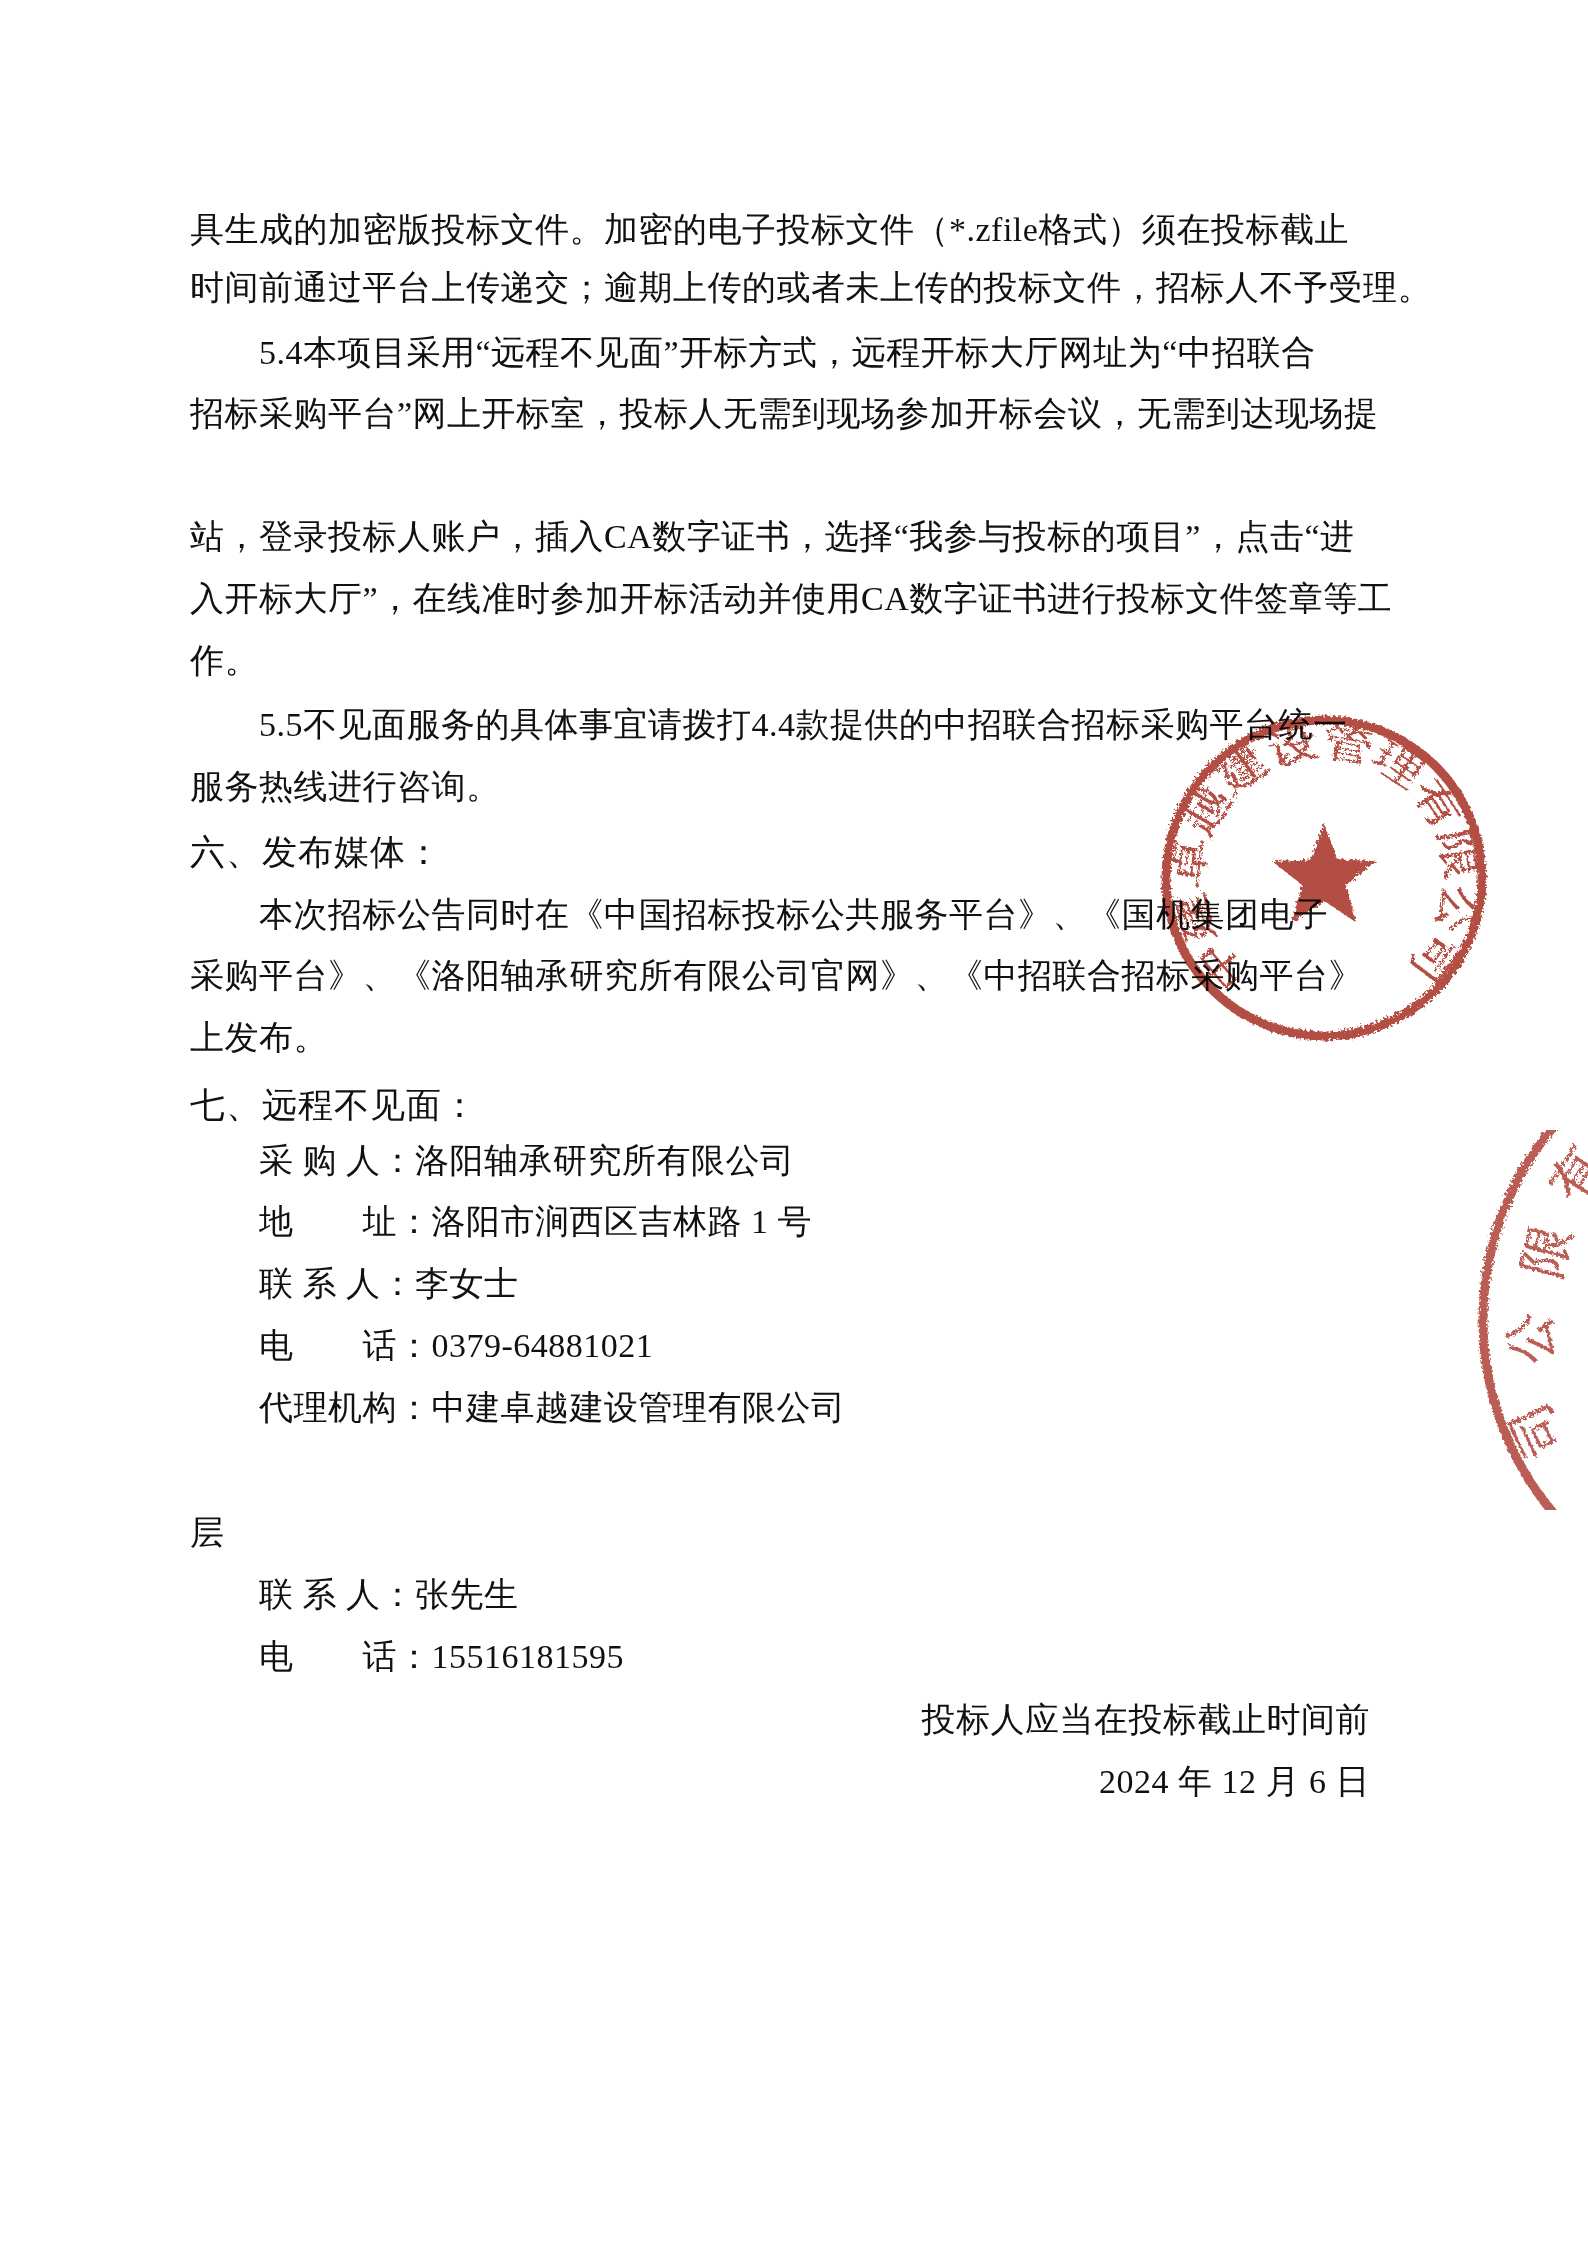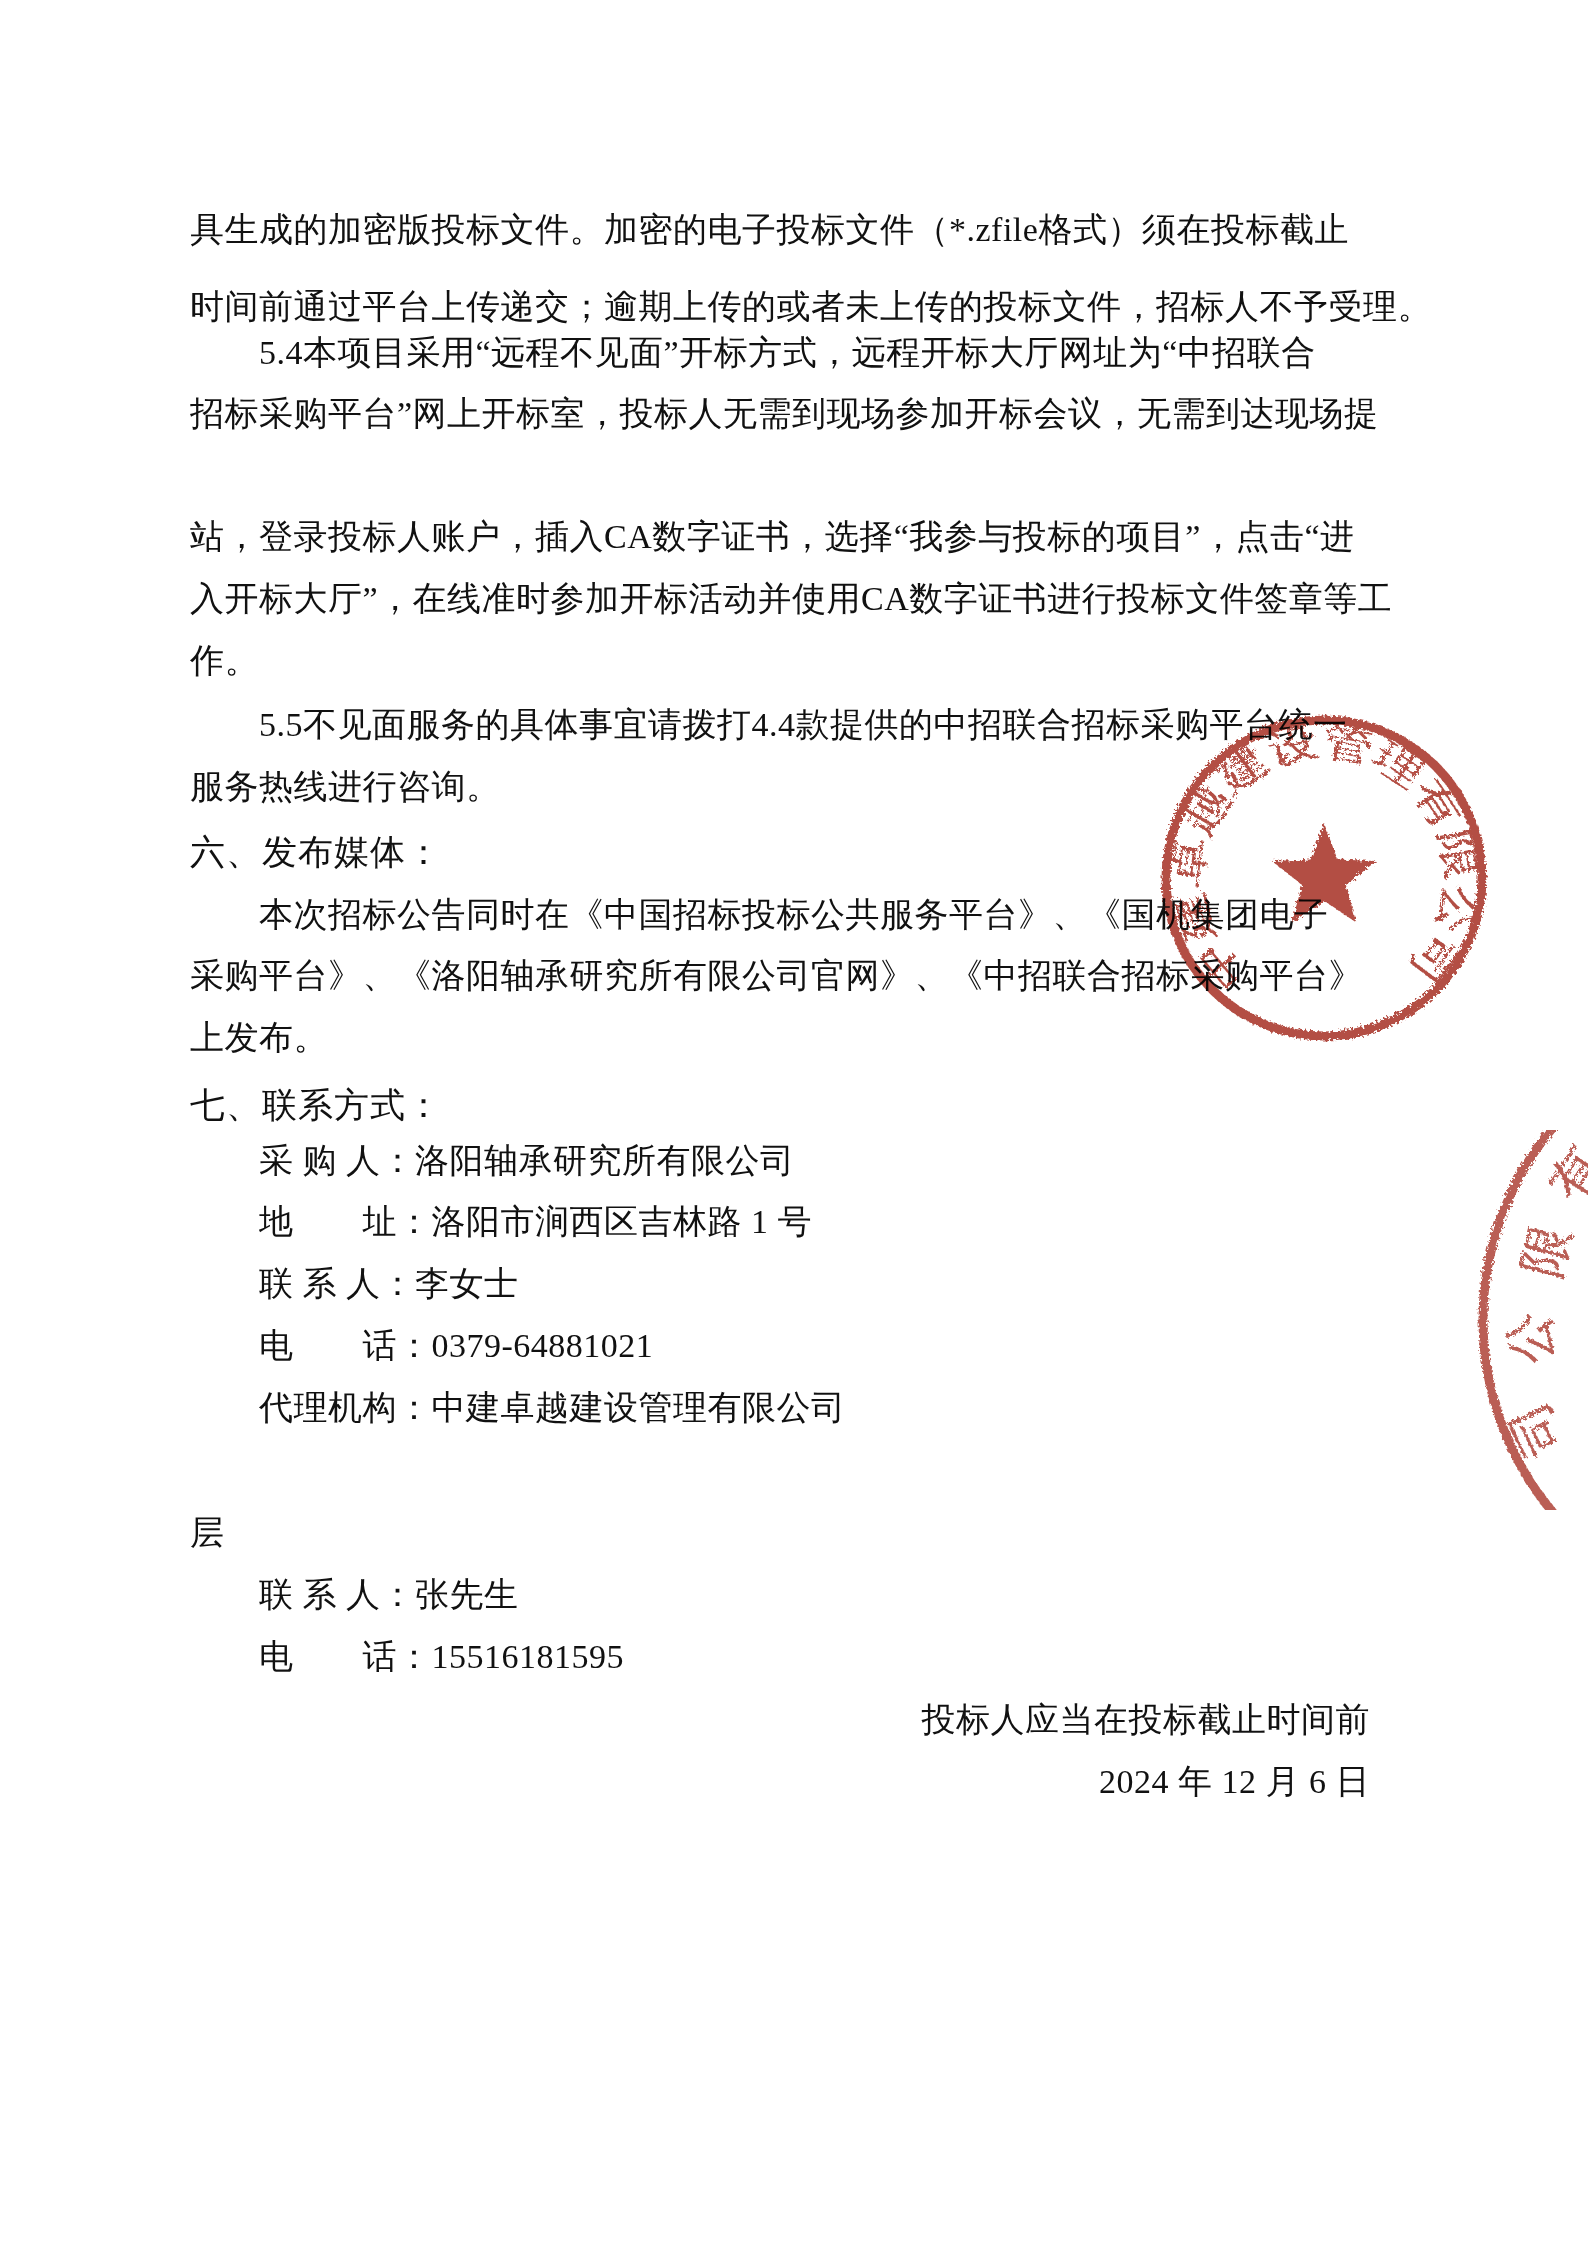--- a/index.html
+++ b/index.html
@@ -45,33 +45,33 @@
     opacity:0.8;
     mix-blend-mode:multiply;
   }
 </style>
 </head>
 <body>
 
 <div class="page">
 
   <div class="ln" style="top:207px">具生成的加密版投标文件。加密的电子投标文件（*.zfile格式）须在投标截止</div>
-  <div class="ln" style="top:284px">时间前通过平台上传递交；逾期上传的或者未上传的投标文件，招标人不予受理。</div>
+  <div class="ln" style="top:265px">时间前通过平台上传递交；逾期上传的或者未上传的投标文件，招标人不予受理。</div>
   <div class="ln" style="top:330px">　　5.4本项目采用“远程不见面”开标方式，远程开标大厅网址为“中招联合</div>
   <div class="ln" style="top:391px">招标采购平台”网上开标室，投标人无需到现场参加开标会议，无需到达现场提</div>
   <div class="ln" style="top:514px">站，登录投标人账户，插入CA数字证书，选择“我参与投标的项目”，点击“进</div>
   <div class="ln" style="top:576px">入开标大厅”，在线准时参加开标活动并使用CA数字证书进行投标文件签章等工</div>
   <div class="ln" style="top:638px">作。</div>
   <div class="ln" style="top:702px">　　5.5不见面服务的具体事宜请拨打4.4款提供的中招联合招标采购平台统一</div>
   <div class="ln" style="top:764px">服务热线进行咨询。</div>
   <div class="ln hd" style="top:829px">六、发布媒体：</div>
   <div class="ln" style="top:892px">　　本次招标公告同时在《中国招标投标公共服务平台》、《国机集团电子</div>
   <div class="ln" style="top:953px">采购平台》、《洛阳轴承研究所有限公司官网》、《中招联合招标采购平台》</div>
   <div class="ln" style="top:1015px">上发布。</div>
-  <div class="ln hd" style="top:1082px">七、联系方式：</div>
+  <div class="ln hd" style="top:1082px">七、远程不见面：</div>
   <div class="ln" style="top:1138px">　　采 购 人：洛阳轴承研究所有限公司</div>
   <div class="ln" style="top:1199px">　　地　　址：洛阳市涧西区吉林路 1 号</div>
   <div class="ln" style="top:1261px">　　联 系 人：李女士</div>
   <div class="ln" style="top:1323px">　　电　　话：0379-64881021</div>
   <div class="ln" style="top:1385px">　　代理机构：中建卓越建设管理有限公司</div>
   <div class="ln" style="top:1510px">层</div>
   <div class="ln" style="top:1572px">　　联 系 人：张先生</div>
   <div class="ln" style="top:1634px">　　电　　话：15516181595</div>
   <div class="ln rt" style="top:1697px">投标人应当在投标截止时间前</div>
   <div class="ln rt" style="top:1759px">2024 年 12 月 6 日</div>

